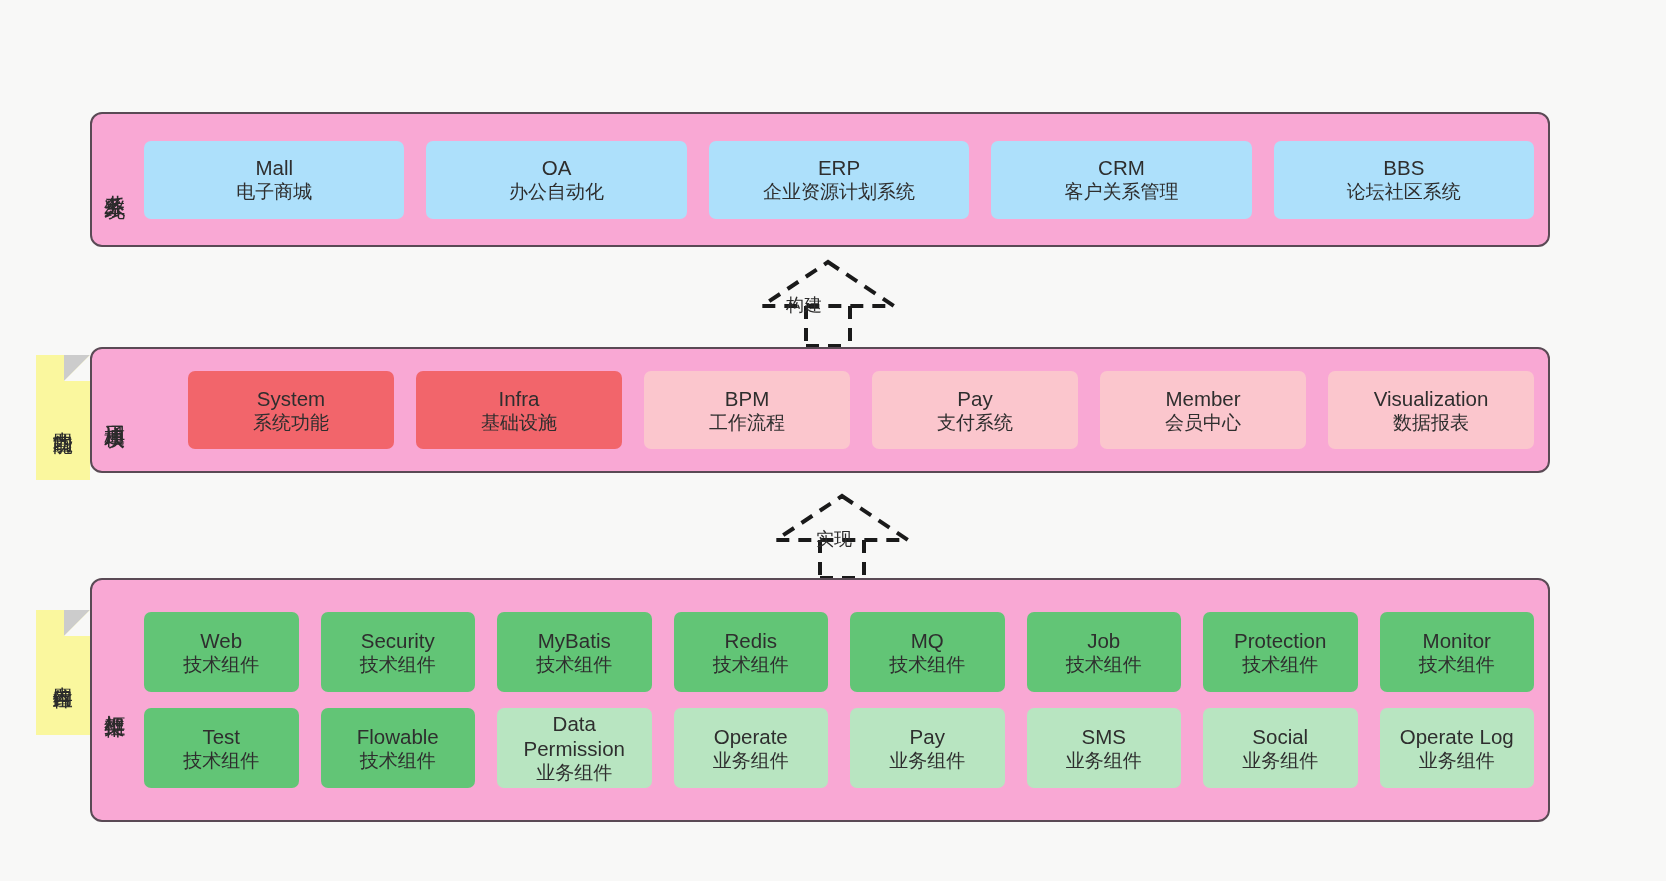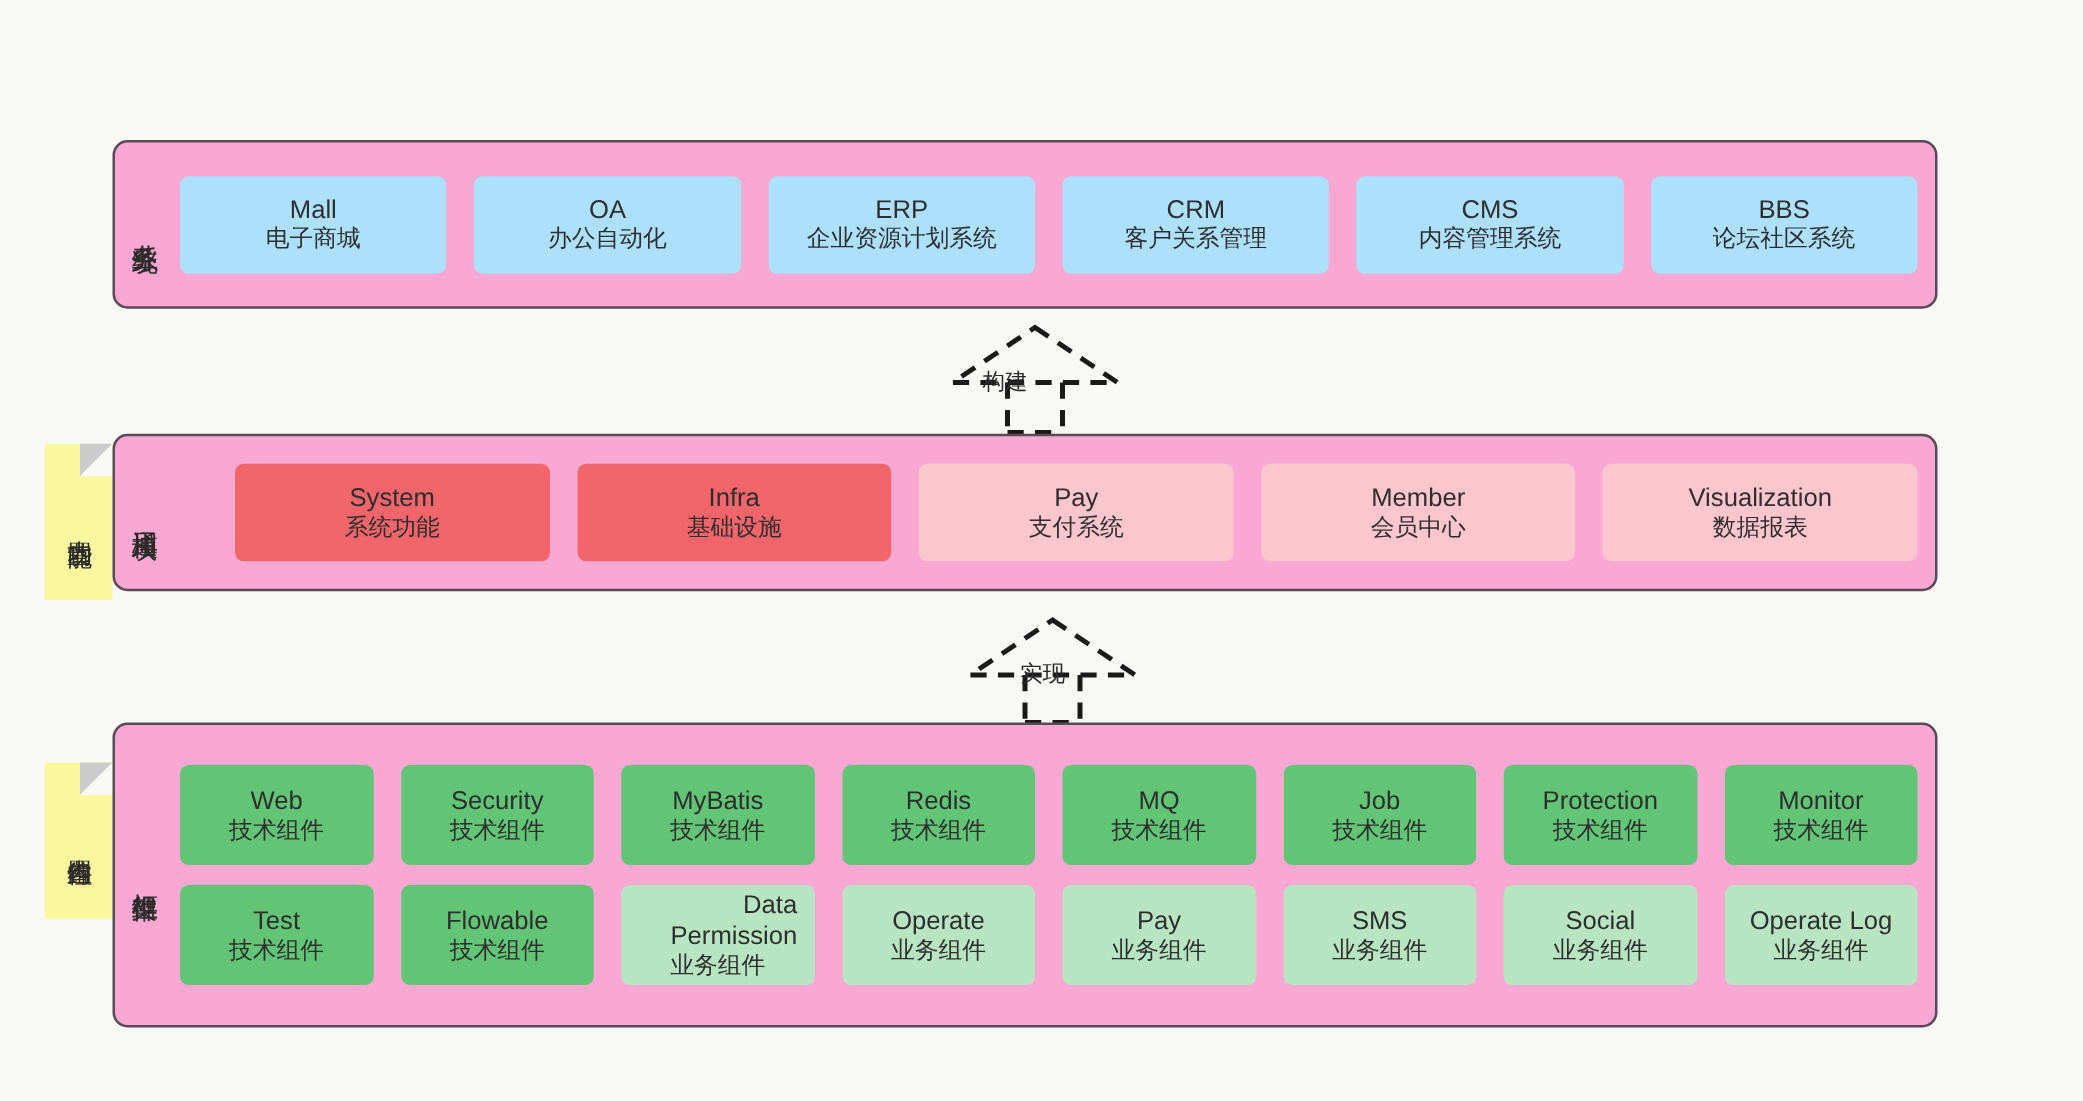--- a/index.html
+++ b/index.html
@@ -148,24 +148,20 @@
       </div>
       <div class="card c-blue">
         <div class="t1">ERP</div>
         <div class="t2">企业资源计划系统</div>
       </div>
       <div class="card c-blue">
         <div class="t1">CRM</div>
         <div class="t2">客户关系管理</div>
       </div>
       <div class="card c-blue">
-        <div class="t1">CMS</div>
-        <div class="t2">内容管理系统</div>
-      </div>
-      <div class="card c-blue">
         <div class="t1">BBS</div>
         <div class="t2">论坛社区系统</div>
       </div>
     </div>
   </div>
 </div>
 
 <div class="connector" style="left:758px; top:258px; width:140px; height:90px;">
   <svg width="140" height="90" viewBox="0 0 140 90" fill="none">
 
@@ -186,20 +182,24 @@
     <div class="row" style="height:78px;">
       <div class="card c-red">
         <div class="t1">System</div>
         <div class="t2">系统功能</div>
       </div>
       <div class="card c-red">
         <div class="t1">Infra</div>
         <div class="t2">基础设施</div>
       </div>
       <div class="card c-pink">
+        <div class="t1">BPM</div>
+        <div class="t2">工作流程</div>
+      </div>
+      <div class="card c-pink">
         <div class="t1">Pay</div>
         <div class="t2">支付系统</div>
       </div>
       <div class="card c-pink">
         <div class="t1">Member</div>
         <div class="t2">会员中心</div>
       </div>
       <div class="card c-pink">
         <div class="t1">Visualization</div>
         <div class="t2">数据报表</div>
@@ -262,21 +262,21 @@
     <div class="row" style="height:80px;">
       <div class="card c-green">
         <div class="t1">Test</div>
         <div class="t2">技术组件</div>
       </div>
       <div class="card c-green">
         <div class="t1">Flowable</div>
         <div class="t2">技术组件</div>
       </div>
       <div class="card c-lightgreen">
-        <div class="t1" style="max-width:6.2em;text-align:right;">Data Permission</div>
+        <div class="t1" style="max-width:6.2em;">Data Permission</div>
         <div class="t2">业务组件</div>
       </div>
       <div class="card c-lightgreen">
         <div class="t1">Operate</div>
         <div class="t2">业务组件</div>
       </div>
       <div class="card c-lightgreen">
         <div class="t1">Pay</div>
         <div class="t2">业务组件</div>
       </div>

